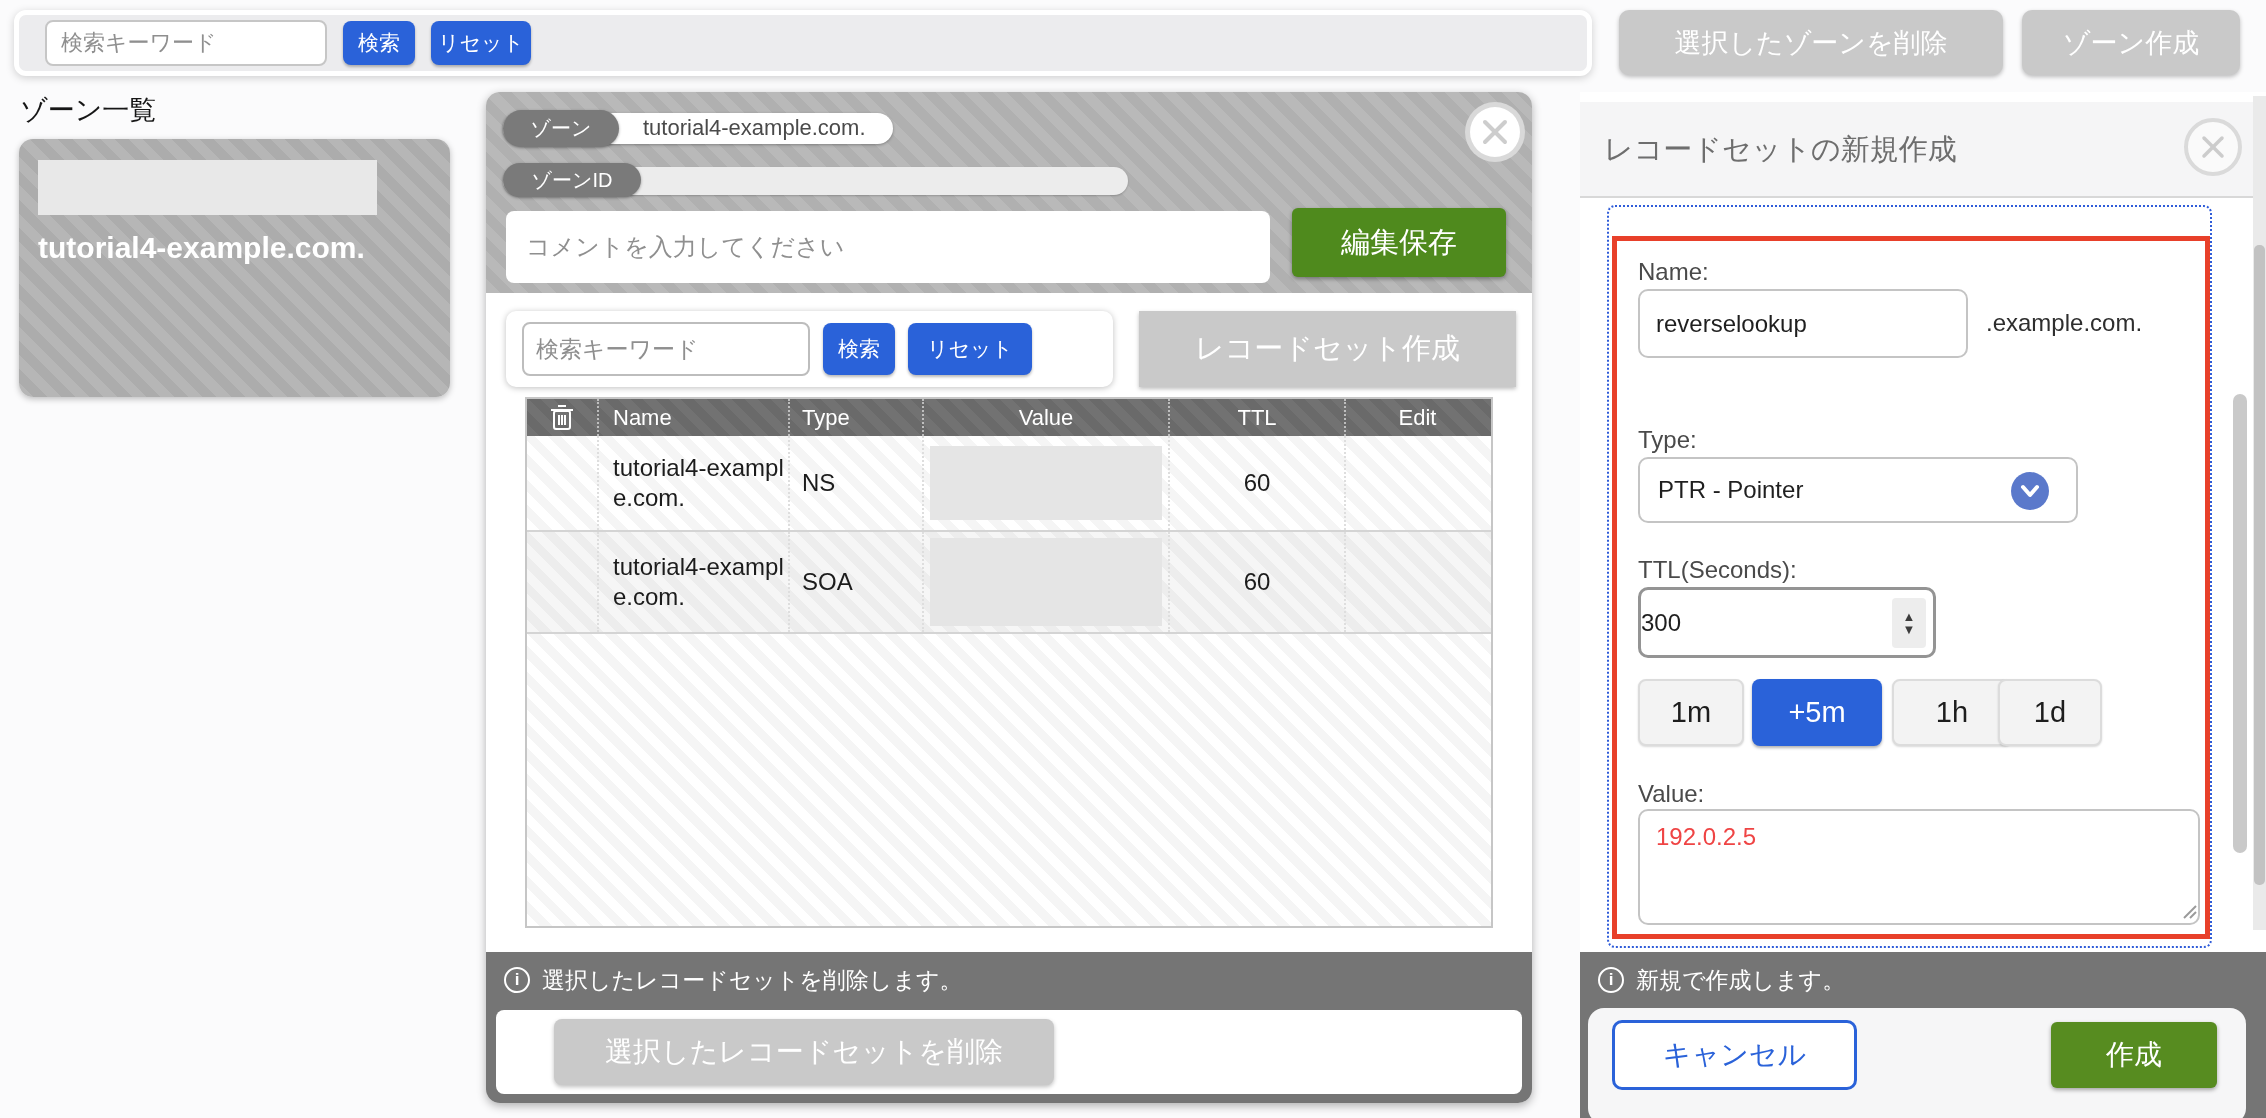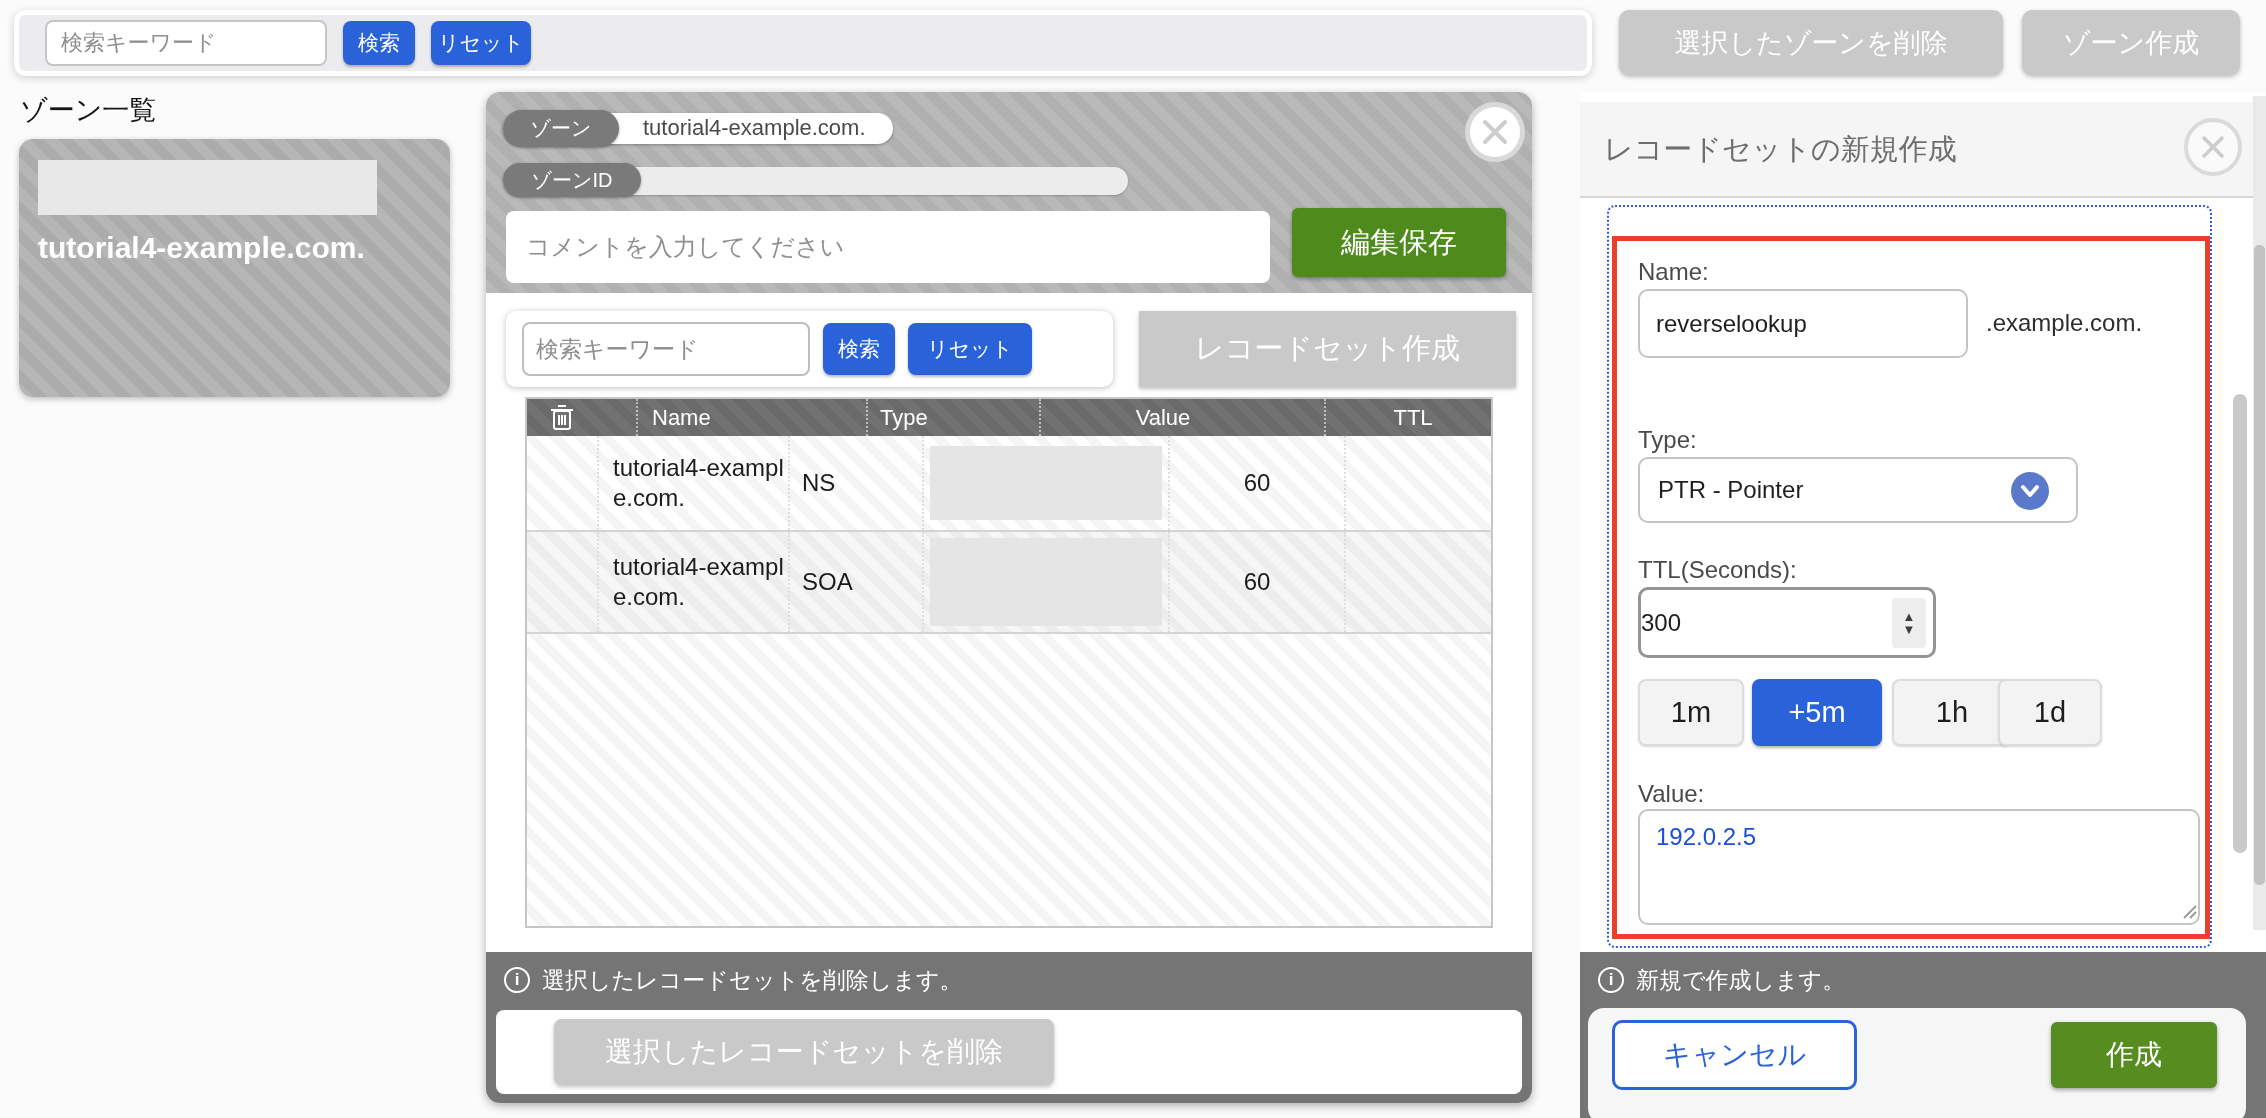--- a/index.html
+++ b/index.html
@@ -60,21 +60,21 @@
   .rsearch-box{position:absolute;left:20px;top:219px;width:607px;height:76px;background:#fff;
                border-radius:10px;box-shadow:0 1px 6px rgba(0,0,0,.25);display:flex;align-items:center;
                gap:13px;padding-left:16px;}
   .rsearch-box input{width:288px;height:54px;border:2px solid #bdbdbd;border-radius:8px;font-size:23px;
                      padding:0 12px;color:#333;}
   .rs-search{width:72px;height:52px;font-size:21px;}
   .rs-reset{width:124px;height:52px;font-size:21px;}
   .create-record-btn{position:absolute;left:653px;top:219px;width:377px;height:76px;font-size:29px;border-radius:0;}
 
   .rtable{position:absolute;left:39px;top:305px;width:968px;border:2px solid #c6c6c6;}
-  .thead{display:flex;height:37px;color:#fff;font-size:22px;align-items:center;gap:39px;}
+  .thead{display:flex;height:37px;color:#fff;font-size:22px;align-items:center;}
   .thead .cell{height:100%;display:flex;align-items:center;}
   .cell{flex:none;}
   .c0{width:70px;justify-content:center;}
   .c1{width:191px;padding-left:14px;}
   .c2{width:134px;padding-left:12px;}
   .c3{width:246px;justify-content:center;}
   .c4{width:176px;justify-content:center;}
   .c5{width:145px;justify-content:center;}
   .thead .cell + .cell{border-left:2px dotted rgba(255,255,255,.55);}
   .trow{display:flex;border-top:2px solid #d4d4d4;cursor:pointer;}
@@ -114,21 +114,21 @@
              border-radius:10px;font-size:24px;padding:0 0;color:#1f1f1f;}
   .spinner{position:absolute;left:312px;top:506px;width:34px;height:50px;background:#ededed;border-radius:4px;
            display:flex;flex-direction:column;align-items:center;justify-content:center;gap:2px;cursor:pointer;}
   .spinner span{font-size:13px;line-height:11px;color:#3c3c3c;}
   .ttlbtn{position:absolute;top:587px;height:67px;border-radius:8px;border:2px solid #dcdcdc;background:#f3f3f3;
           color:#1d1d1d;font-size:29px;display:flex;align-items:center;justify-content:center;cursor:pointer;
           box-shadow:0 1px 2px rgba(0,0,0,.15);}
   .ttlbtn.sel{background:#2a62d9;border:none;color:#fff;box-shadow:0 2px 3px rgba(0,0,0,.3);}
   .t1m{left:58px;width:106px;} .t5m{left:172px;width:130px;} .t1h{left:312px;width:120px;} .t1d{left:418px;width:104px;}
   .value-area{position:absolute;left:58px;top:717px;width:562px;height:116px;border:2px solid #c4c4c4;
-              border-radius:10px;font-size:24px;padding:12px 16px;color:#1d4ed8;resize:none;}
+              border-radius:10px;font-size:24px;padding:12px 16px;color:#ef4444;resize:none;}
   .resize-h{position:absolute;left:596px;top:806px;}
   .rp-footer{position:absolute;left:0;right:0;top:860px;height:166px;background:#757575;}
   .rp-footer .wbox{position:absolute;left:8px;right:20px;top:56px;height:116px;background:#f6f6f7;border-radius:16px;}
   .cancel-btn{position:absolute;left:24px;top:12px;width:245px;height:70px;background:#fff;
               border:3px solid #2a62d9;border-radius:10px;color:#2a62d9;font-size:28px;
               display:flex;align-items:center;justify-content:center;cursor:pointer;}
   .create-btn{position:absolute;left:463px;top:14px;width:166px;height:66px;font-size:28px;background:#578c20;}
   .panel-thumb{position:absolute;left:653px;top:302px;width:14px;height:459px;background:#c9c9c9;border-radius:7px;cursor:pointer;}
 
   

